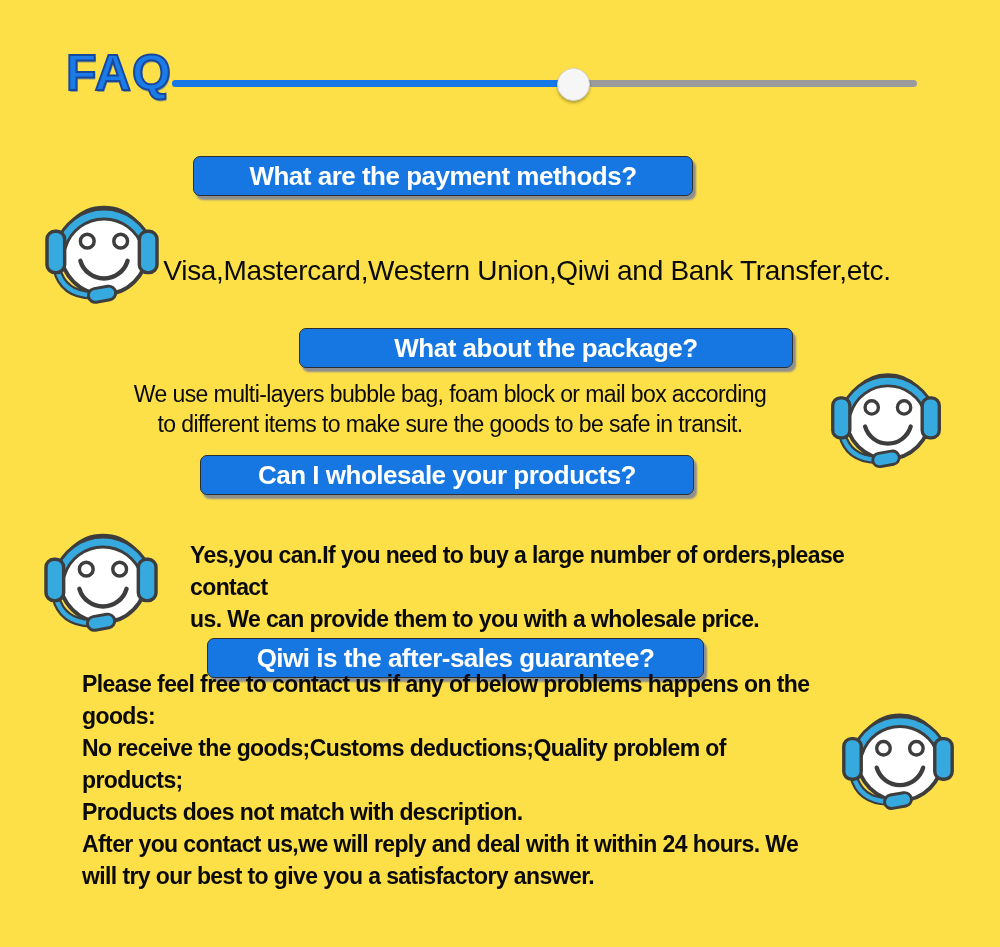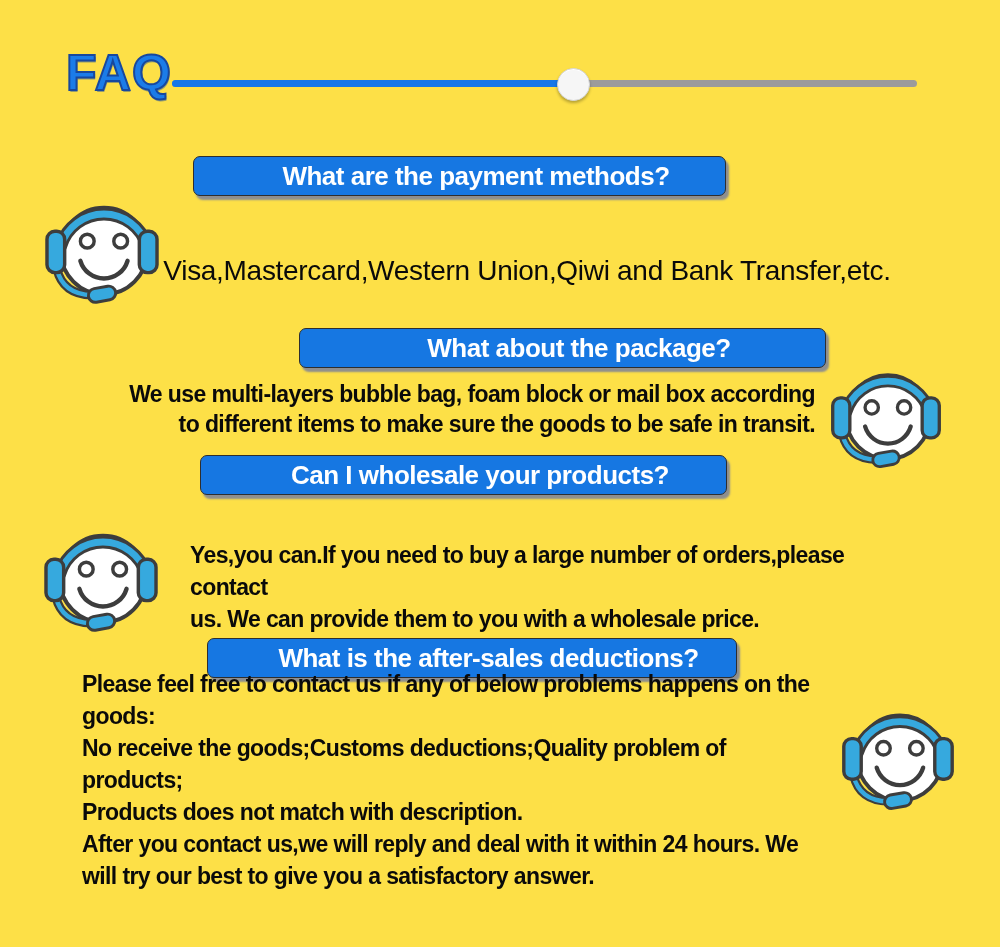--- a/index.html
+++ b/index.html
@@ -22,32 +22,31 @@
     background:#f6f6f6;border:1px solid #d7d7d7;
     box-shadow:0 2px 3px rgba(0,0,0,.28), inset 0 1px 0 #fff;
   }
   
   .q-banner{
     position:absolute;height:38px;background:#1677e2;border:1px solid #2e2e2e;
     border-radius:7px;box-shadow:3px 4px 2px #8e8e8e;
     display:flex;align-items:center;justify-content:center;
     color:#ffffff;font-size:26px;font-weight:bold;letter-spacing:-0.5px;
     white-space:nowrap;
-    padding-left:33px;
   }
   .b1{left:193px;top:156px;width:498px;}
   .b2{left:299px;top:308px;width:492px;margin-top:20px;}
   .b3{left:200px;top:455px;width:492px;}
   .b4{left:207px;top:638px;width:495px;}
   
   .answer{
     position:absolute;color:#0a0a0a;white-space:pre-line;
   }
   .a1{left:150px;top:230px;width:754px;text-align:center;font-size:28px;font-weight:400;letter-spacing:-0.3px;margin-top:25px;}
-  .a2{left:85px;top:379px;width:730px;text-align:right;font-size:23px;font-weight:bold;line-height:30px;letter-spacing:-0.6px;}
+  .a2{left:85px;top:379px;width:730px;text-align:center;font-size:23px;font-weight:normal;line-height:30px;letter-spacing:-0.6px;}
   .a3{left:190px;top:539px;width:735px;text-align:left;font-size:23px;font-weight:bold;line-height:32px;letter-spacing:-0.6px;}
   .a4{left:82px;top:668px;width:748px;text-align:left;font-size:23px;font-weight:bold;line-height:32px;letter-spacing:-0.6px;}
   
   .agent-icon{position:absolute;display:block;}
   .i1{left:40px;top:194px;width:124px;height:112px;}
   .i2{left:827px;top:360px;width:118px;height:112px;}
   .i3{left:40px;top:522px;width:122px;height:112px;}
   .i4{left:838px;top:700px;width:120px;height:114px;}
   .agent-icon svg{width:100%;height:100%;display:block;}
 </style>
@@ -98,21 +97,21 @@
 
   <div class="q-banner b3">Can I wholesale your products?</div>
   <span class="agent-icon i3">
     <svg>
         <use href="#headset"></use>
       </svg>
   </span>
   <div class="answer a3">Yes,you can.If you need to buy a large number of orders,please contact
 us. We can provide them to you with a wholesale price.</div>
 
-  <div class="q-banner b4">What is the after-sales deductions?</div>
+  <div class="q-banner b4">Qiwi is the after-sales guarantee?</div>
   <div class="answer a4">Please feel free to contact us if any of below problems happens on the
 goods:
 No receive the goods;Customs deductions;Quality problem of products;
 Products does not match with description.
 After you contact us,we will reply and deal with it within 24 hours. We
 will try our best to give you a satisfactory answer.</div>
   <span class="agent-icon i4">
     <svg>
         <use href="#headset"></use>
       </svg>

